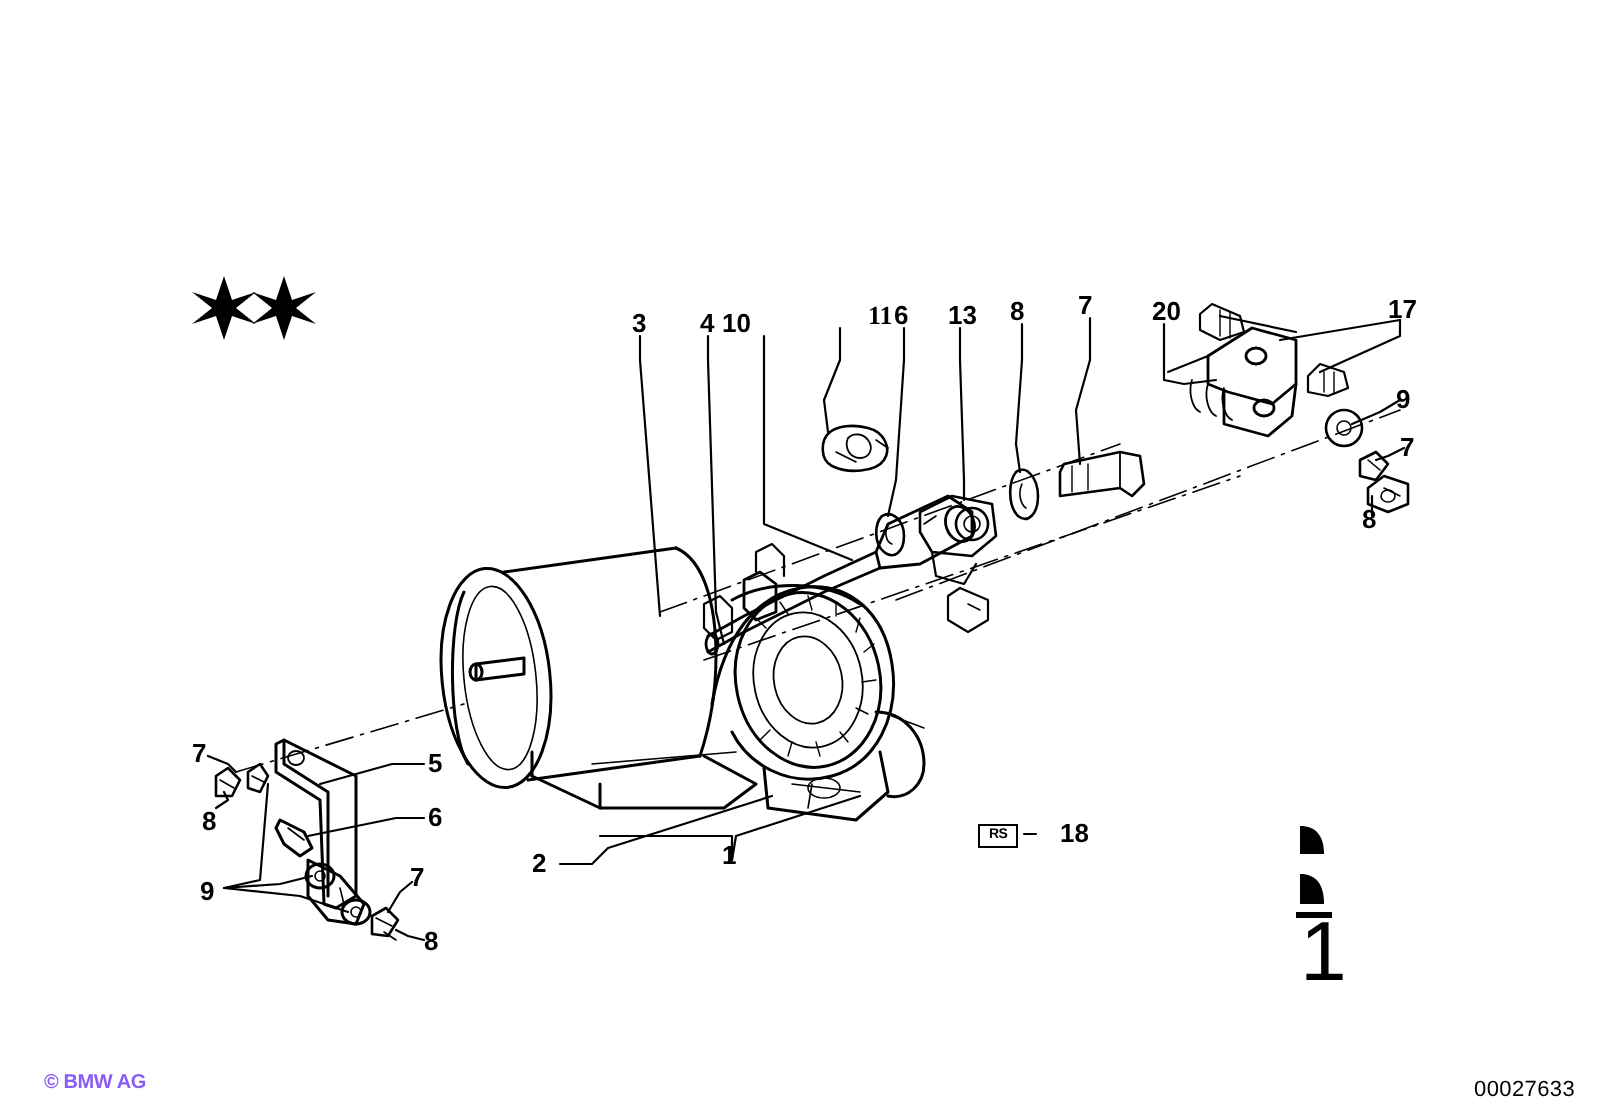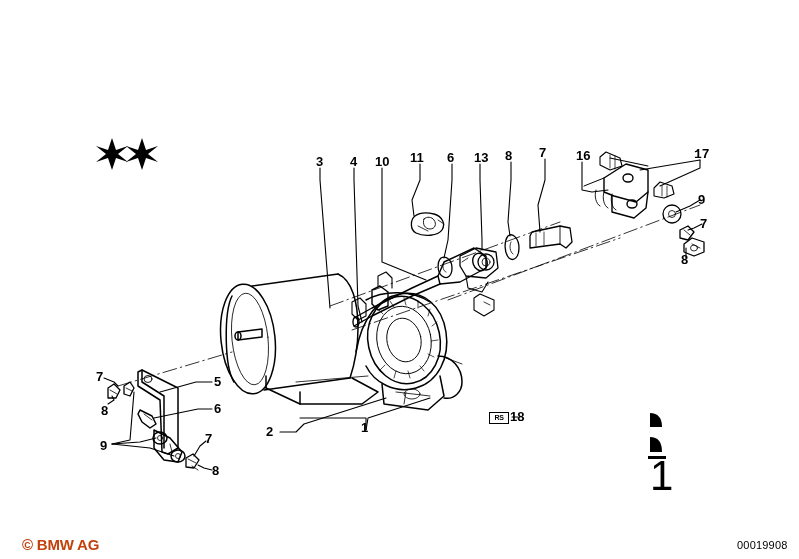--- a/index.html
+++ b/index.html
@@ -31,23 +31,23 @@
     font-weight: bold;
     color: #000000;
     line-height: 1;
     white-space: nowrap;
   }
   .footer-left {
     position: absolute;
     left: 22px;
     top: 536px;
     font-family: "Liberation Sans", sans-serif;
-    font-size: 15px;
+    font-size: 10px;
     font-weight: bold;
-    color: #c2410c;
+    color: #8b5cf6;
     letter-spacing: -0.2px;
   }
   .footer-right {
     position: absolute;
     left: 737px;
     top: 539px;
     font-family: "Liberation Sans", sans-serif;
     font-size: 11px;
     color: #000000;
     letter-spacing: 0.2px;
@@ -302,42 +302,42 @@
         <path d="M650 413 C658 413 662 418 662 427 L650 427 Z"></path>
         <path d="M650 437 C658 437 662 442 662 452 L650 452 Z"></path>
         <rect x="648" y="456" width="18" height="3"></rect>
       </g>
 
     </g>
   </svg>
 
   <div class="callout" style="left:316px; top:155px;">3</div>
   <div class="callout" style="left:350px; top:155px;">4</div>
-  <div class="callout" style="left:375px; top:155px;text-align:center;">10</div>
-  <div class="callout" style="left:410px; top:151px;">11</div>
+  <div class="callout" style="left:361px; top:155px;text-align:center;">10</div>
+  <div class="callout" style="left:434px; top:151px;font-family:Liberation Serif, serif;">11</div>
   <div class="callout" style="left:447px; top:151px;">6</div>
   <div class="callout" style="left:474px; top:151px;">13</div>
   <div class="callout" style="left:505px; top:149px;">8</div>
   <div class="callout" style="left:539px; top:146px;">7</div>
-  <div class="callout" style="left:576px; top:149px;">16</div>
-  <div class="callout" style="left:694px; top:148px;font-family:Liberation Mono, monospace;">17</div>
+  <div class="callout" style="left:576px; top:149px;">20</div>
+  <div class="callout" style="left:694px; top:148px;">17</div>
   <div class="callout" style="left:698px; top:193px;">9</div>
   <div class="callout" style="left:700px; top:217px;">7</div>
   <div class="callout" style="left:681px; top:253px;">8</div>
   <div class="callout" style="left:214px; top:375px;">5</div>
   <div class="callout" style="left:214px; top:402px;">6</div>
   <div class="callout" style="left:96px; top:370px;">7</div>
   <div class="callout" style="left:101px; top:404px;">8</div>
   <div class="callout" style="left:100px; top:439px;">9</div>
   <div class="callout" style="left:205px; top:432px;">7</div>
   <div class="callout" style="left:212px; top:464px;">8</div>
   <div class="callout" style="left:266px; top:425px;">2</div>
   <div class="callout" style="left:361px; top:421px;">1</div>
-  <div class="callout" style="left:510px; top:410px;text-align:center;">18</div>
+  <div class="callout" style="left:530px; top:410px;text-align:center;">18</div>
 
   <div class="rs-box">RS</div>
 
   <div class="tab-number">1</div>
 
   <div class="footer-left">© BMW AG</div>
-  <div class="footer-right">00019908</div>
+  <div class="footer-right">00027633</div>
 
 </div>
 
 </body></html>

